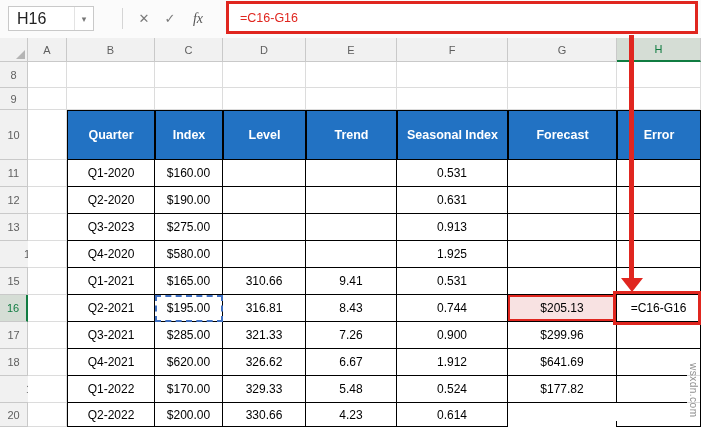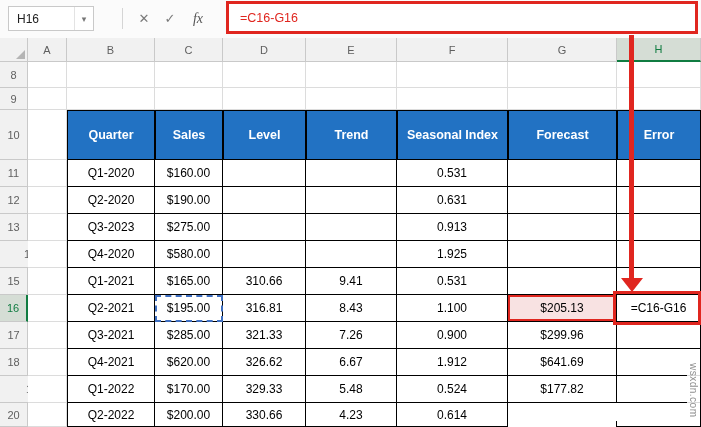--- a/index.html
+++ b/index.html
@@ -4,21 +4,21 @@
 <style>
   html,body{margin:0;padding:0;background:#fff;}
   #app{position:relative;width:701px;height:427px;overflow:hidden;background:#fff;
        font-family:"Liberation Sans",sans-serif;}
 
   
   .formula-strip{position:absolute;left:0;top:0;width:701px;height:38px;
                  background:#FBFBFB;border-bottom:1px solid #D0D0D0;}
   .name-box{position:absolute;left:8px;top:6px;width:86px;height:25px;background:#fff;
             border:1px solid #C9C9C9;display:flex;align-items:center;box-sizing:border-box;}
-  .nb-text{flex:1;padding-left:8px;font-size:12px;color:#222;}
+  .nb-text{flex:1;padding-left:8px;font-size:16px;color:#222;}
   .nb-arrow{width:18px;height:100%;display:flex;align-items:center;justify-content:center;
             color:#777;font-size:9px;border-left:1px solid #E3E3E3;cursor:default;}
   .fx-sep{position:absolute;left:122px;top:8px;width:1px;height:21px;background:#D5D5D5;}
   .fxbtn{position:absolute;top:6px;width:24px;height:25px;background:transparent;border:none;
          font-size:13px;color:#7A7A7A;display:flex;align-items:center;justify-content:center;
          padding:0;font-family:inherit;}
   .fxbtn.cancel{left:132px;}
   .fxbtn.enter{left:158px;}
   .fxbtn.fx{left:186px;font-style:italic;font-family:"Liberation Serif",serif;font-size:14px;color:#555;}
   .formula-area{position:absolute;left:226px;top:2px;width:472px;height:32px;background:#fff;
@@ -107,21 +107,21 @@
       <div class="cell" style="left: 67px; top: 50px; width: 88px; height: 22px;"></div>
       <div class="cell" style="left: 155px; top: 50px; width: 68px; height: 22px;"></div>
       <div class="cell" style="left: 223px; top: 50px; width: 83px; height: 22px;"></div>
       <div class="cell" style="left: 306px; top: 50px; width: 91px; height: 22px;"></div>
       <div class="cell" style="left: 397px; top: 50px; width: 111px; height: 22px;"></div>
       <div class="cell" style="left: 508px; top: 50px; width: 109px; height: 22px;"></div>
       <div class="cell" style="left: 617px; top: 50px; width: 84px; height: 22px;"></div>
       <div class="cell hdr" style="left: 0px; top: 72px; width: 28px; height: 50px;">10</div>
       <div class="cell" style="left: 28px; top: 72px; width: 39px; height: 50px;"></div>
       <div class="cell tbl-h" style="left: 67px; top: 72px; width: 88px; height: 50px;">Quarter</div>
-      <div class="cell tbl-h" style="left: 155px; top: 72px; width: 68px; height: 50px;">Sales</div>
+      <div class="cell tbl-h" style="left: 155px; top: 72px; width: 68px; height: 50px;">Index</div>
       <div class="cell tbl-h" style="left: 223px; top: 72px; width: 83px; height: 50px;">Level</div>
       <div class="cell tbl-h" style="left: 306px; top: 72px; width: 91px; height: 50px;">Trend</div>
       <div class="cell tbl-h" style="left: 397px; top: 72px; width: 111px; height: 50px;">Seasonal Index</div>
       <div class="cell tbl-h" style="left: 617px; top: 72px; width: 84px; height: 50px;">Error</div>
       <div class="cell tbl-h" style="left: 508px; top: 72px; width: 109px; height: 50px;">Forecast</div>
       <div class="cell hdr" style="left: 0px; top: 122px; width: 28px; height: 27px;">11</div>
       <div class="cell" style="left: 28px; top: 122px; width: 39px; height: 27px;"></div>
       <div class="cell tbl-c" style="left: 67px; top: 122px; width: 88px; height: 27px; border-left: 1px solid rgb(0, 0, 0);">Q1-2020</div>
       <div class="cell tbl-c" style="left: 155px; top: 122px; width: 68px; height: 27px;">$160.00</div>
       <div class="cell tbl-c" style="left: 223px; top: 122px; width: 83px; height: 27px;"></div>
@@ -164,21 +164,21 @@
       <div class="cell tbl-c" style="left: 306px; top: 230px; width: 91px; height: 27px;">9.41</div>
       <div class="cell tbl-c" style="left: 397px; top: 230px; width: 111px; height: 27px;">0.531</div>
       <div class="cell tbl-c" style="left: 508px; top: 230px; width: 109px; height: 27px;"></div>
       <div class="cell tbl-c" style="left: 617px; top: 230px; width: 84px; height: 27px;"></div>
       <div class="cell hdr active-row" style="left: 0px; top: 257px; width: 28px; height: 27px;">16</div>
       <div class="cell" style="left: 28px; top: 257px; width: 39px; height: 27px;"></div>
       <div class="cell tbl-c" style="left: 67px; top: 257px; width: 88px; height: 27px; border-left: 1px solid rgb(0, 0, 0);">Q2-2021</div>
       <div class="cell tbl-c ref-blue" style="left: 155px; top: 257px; width: 68px; height: 27px;">$195.00</div>
       <div class="cell tbl-c" style="left: 223px; top: 257px; width: 83px; height: 27px;">316.81</div>
       <div class="cell tbl-c" style="left: 306px; top: 257px; width: 91px; height: 27px;">8.43</div>
-      <div class="cell tbl-c" style="left: 397px; top: 257px; width: 111px; height: 27px;">1.100</div>
+      <div class="cell tbl-c" style="left: 397px; top: 257px; width: 111px; height: 27px;">0.744</div>
       <div class="cell tbl-c ref-red" style="left: 508px; top: 257px; width: 109px; height: 27px;">$205.13</div>
       <div class="cell tbl-c" style="left: 617px; top: 257px; width: 84px; height: 27px;">=C16-G16</div>
       <div class="cell hdr" style="left: 0px; top: 284px; width: 28px; height: 27px;">17</div>
       <div class="cell" style="left: 28px; top: 284px; width: 39px; height: 27px;"></div>
       <div class="cell tbl-c" style="left: 67px; top: 284px; width: 88px; height: 27px; border-left: 1px solid rgb(0, 0, 0);">Q3-2021</div>
       <div class="cell tbl-c" style="left: 155px; top: 284px; width: 68px; height: 27px;">$285.00</div>
       <div class="cell tbl-c" style="left: 223px; top: 284px; width: 83px; height: 27px;">321.33</div>
       <div class="cell tbl-c" style="left: 306px; top: 284px; width: 91px; height: 27px;">7.26</div>
       <div class="cell tbl-c" style="left: 397px; top: 284px; width: 111px; height: 27px;">0.900</div>
       <div class="cell tbl-c" style="left: 508px; top: 284px; width: 109px; height: 27px;">$299.96</div>

